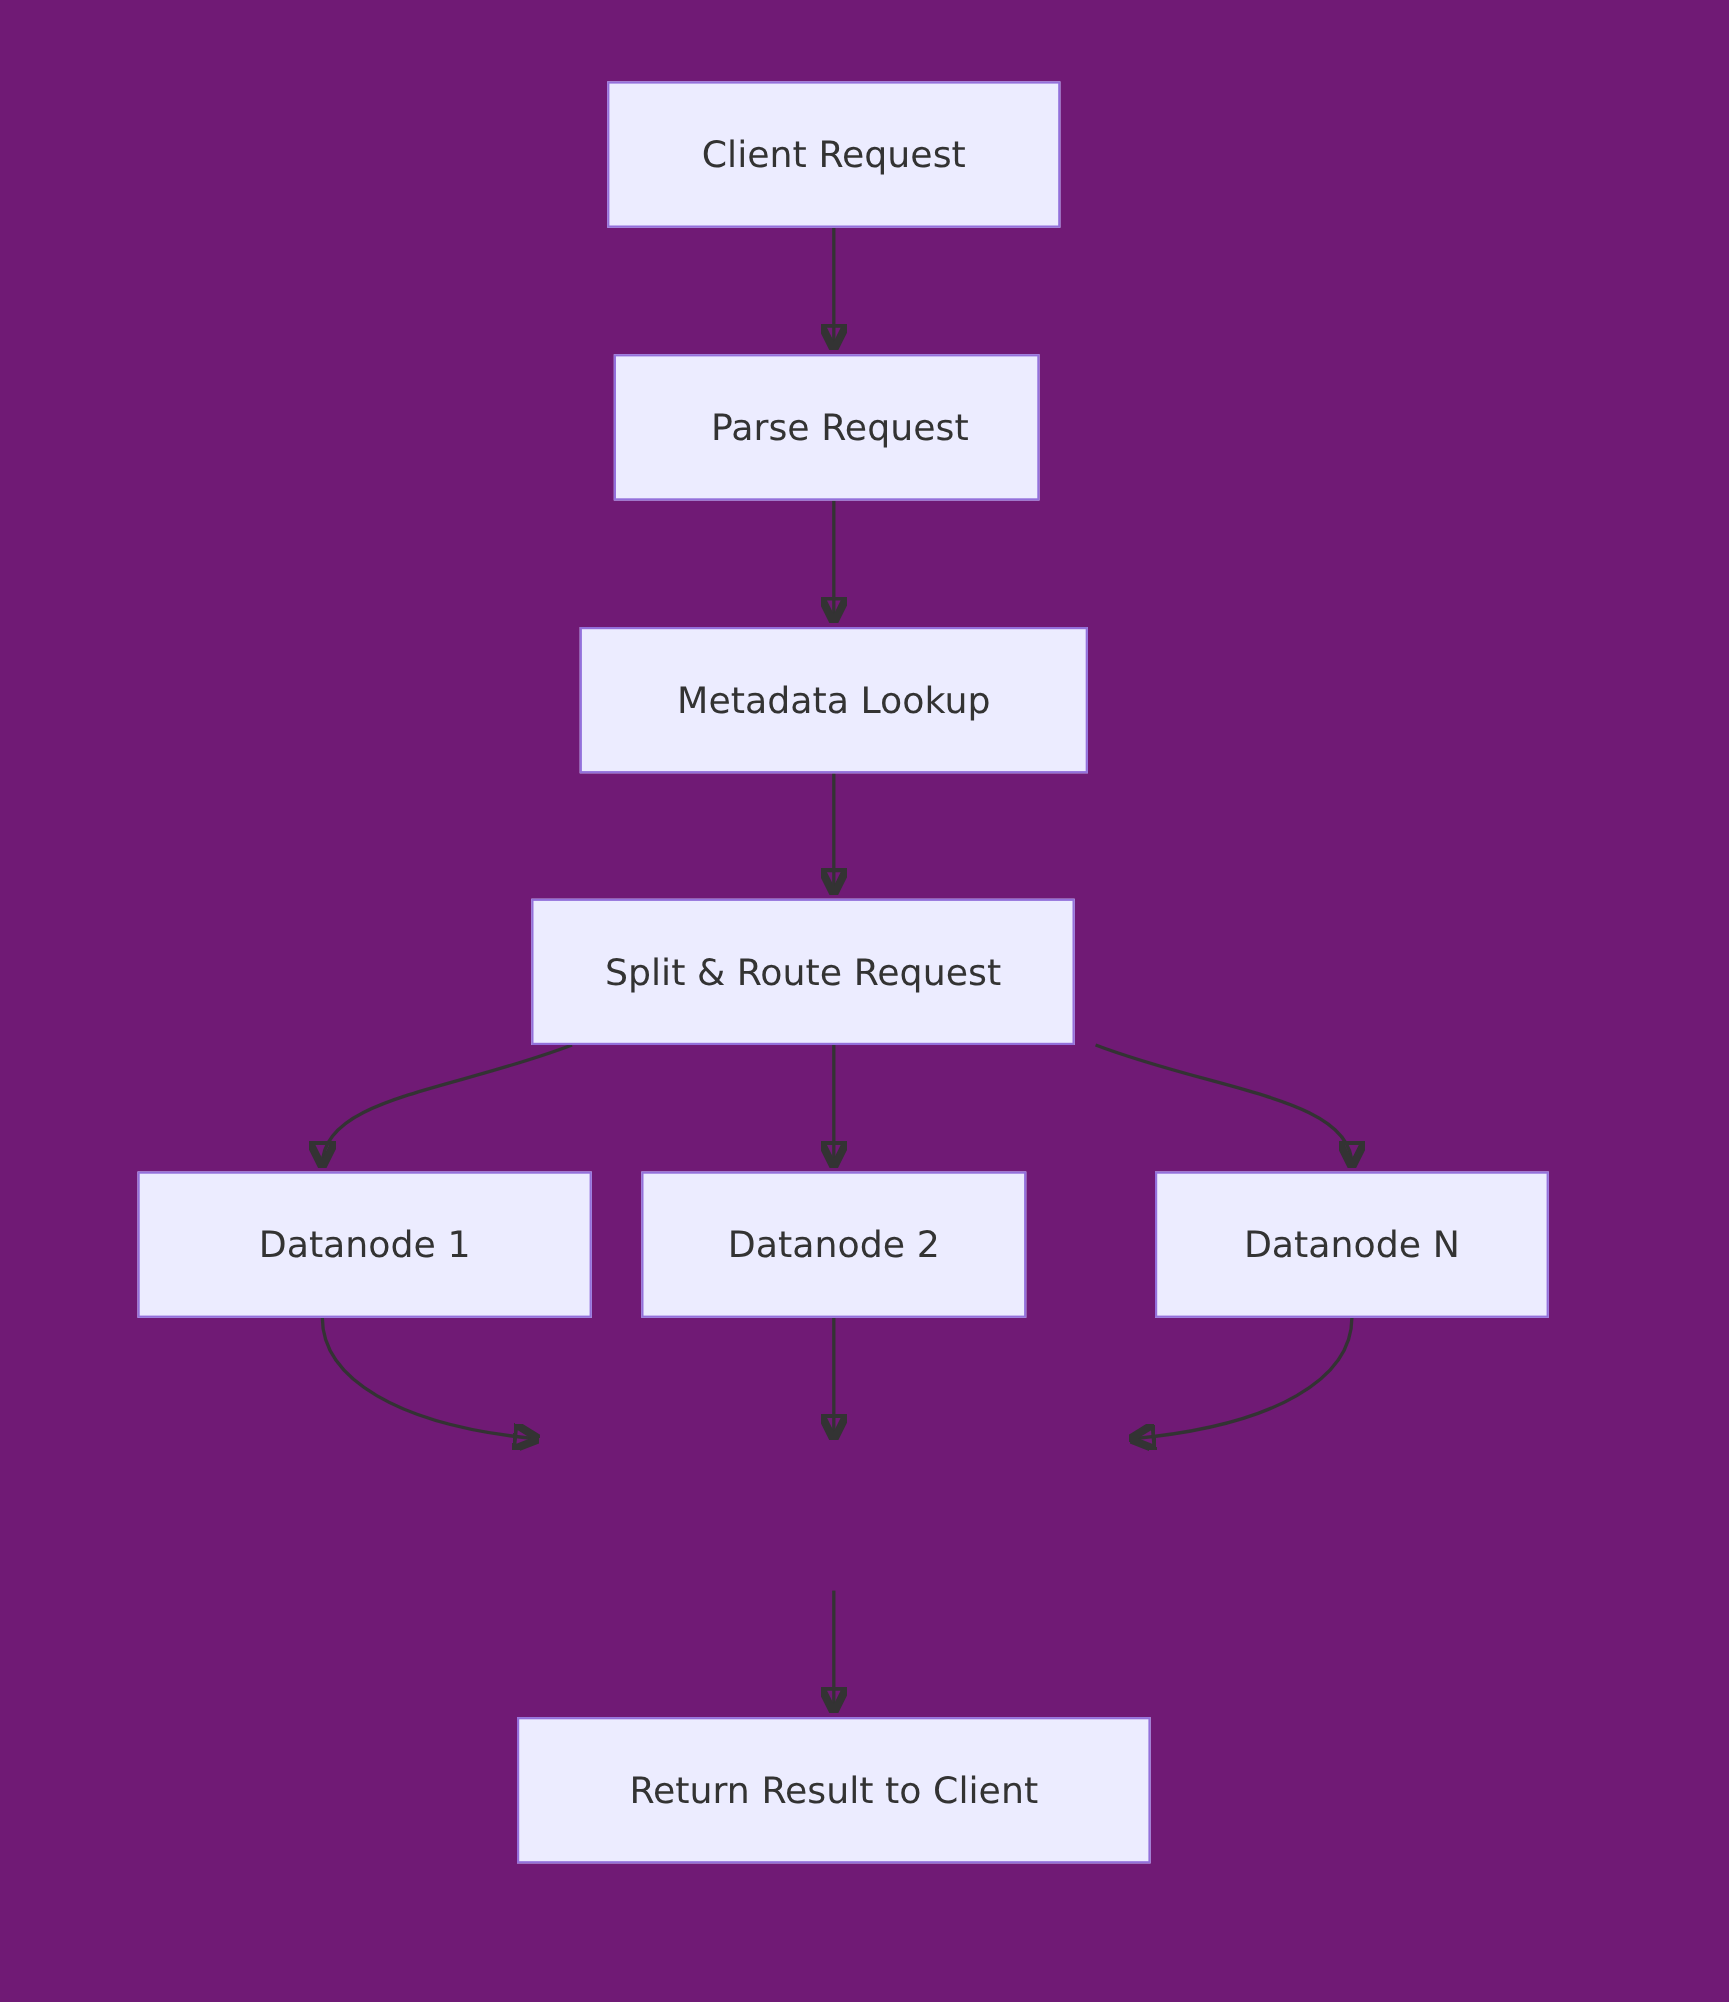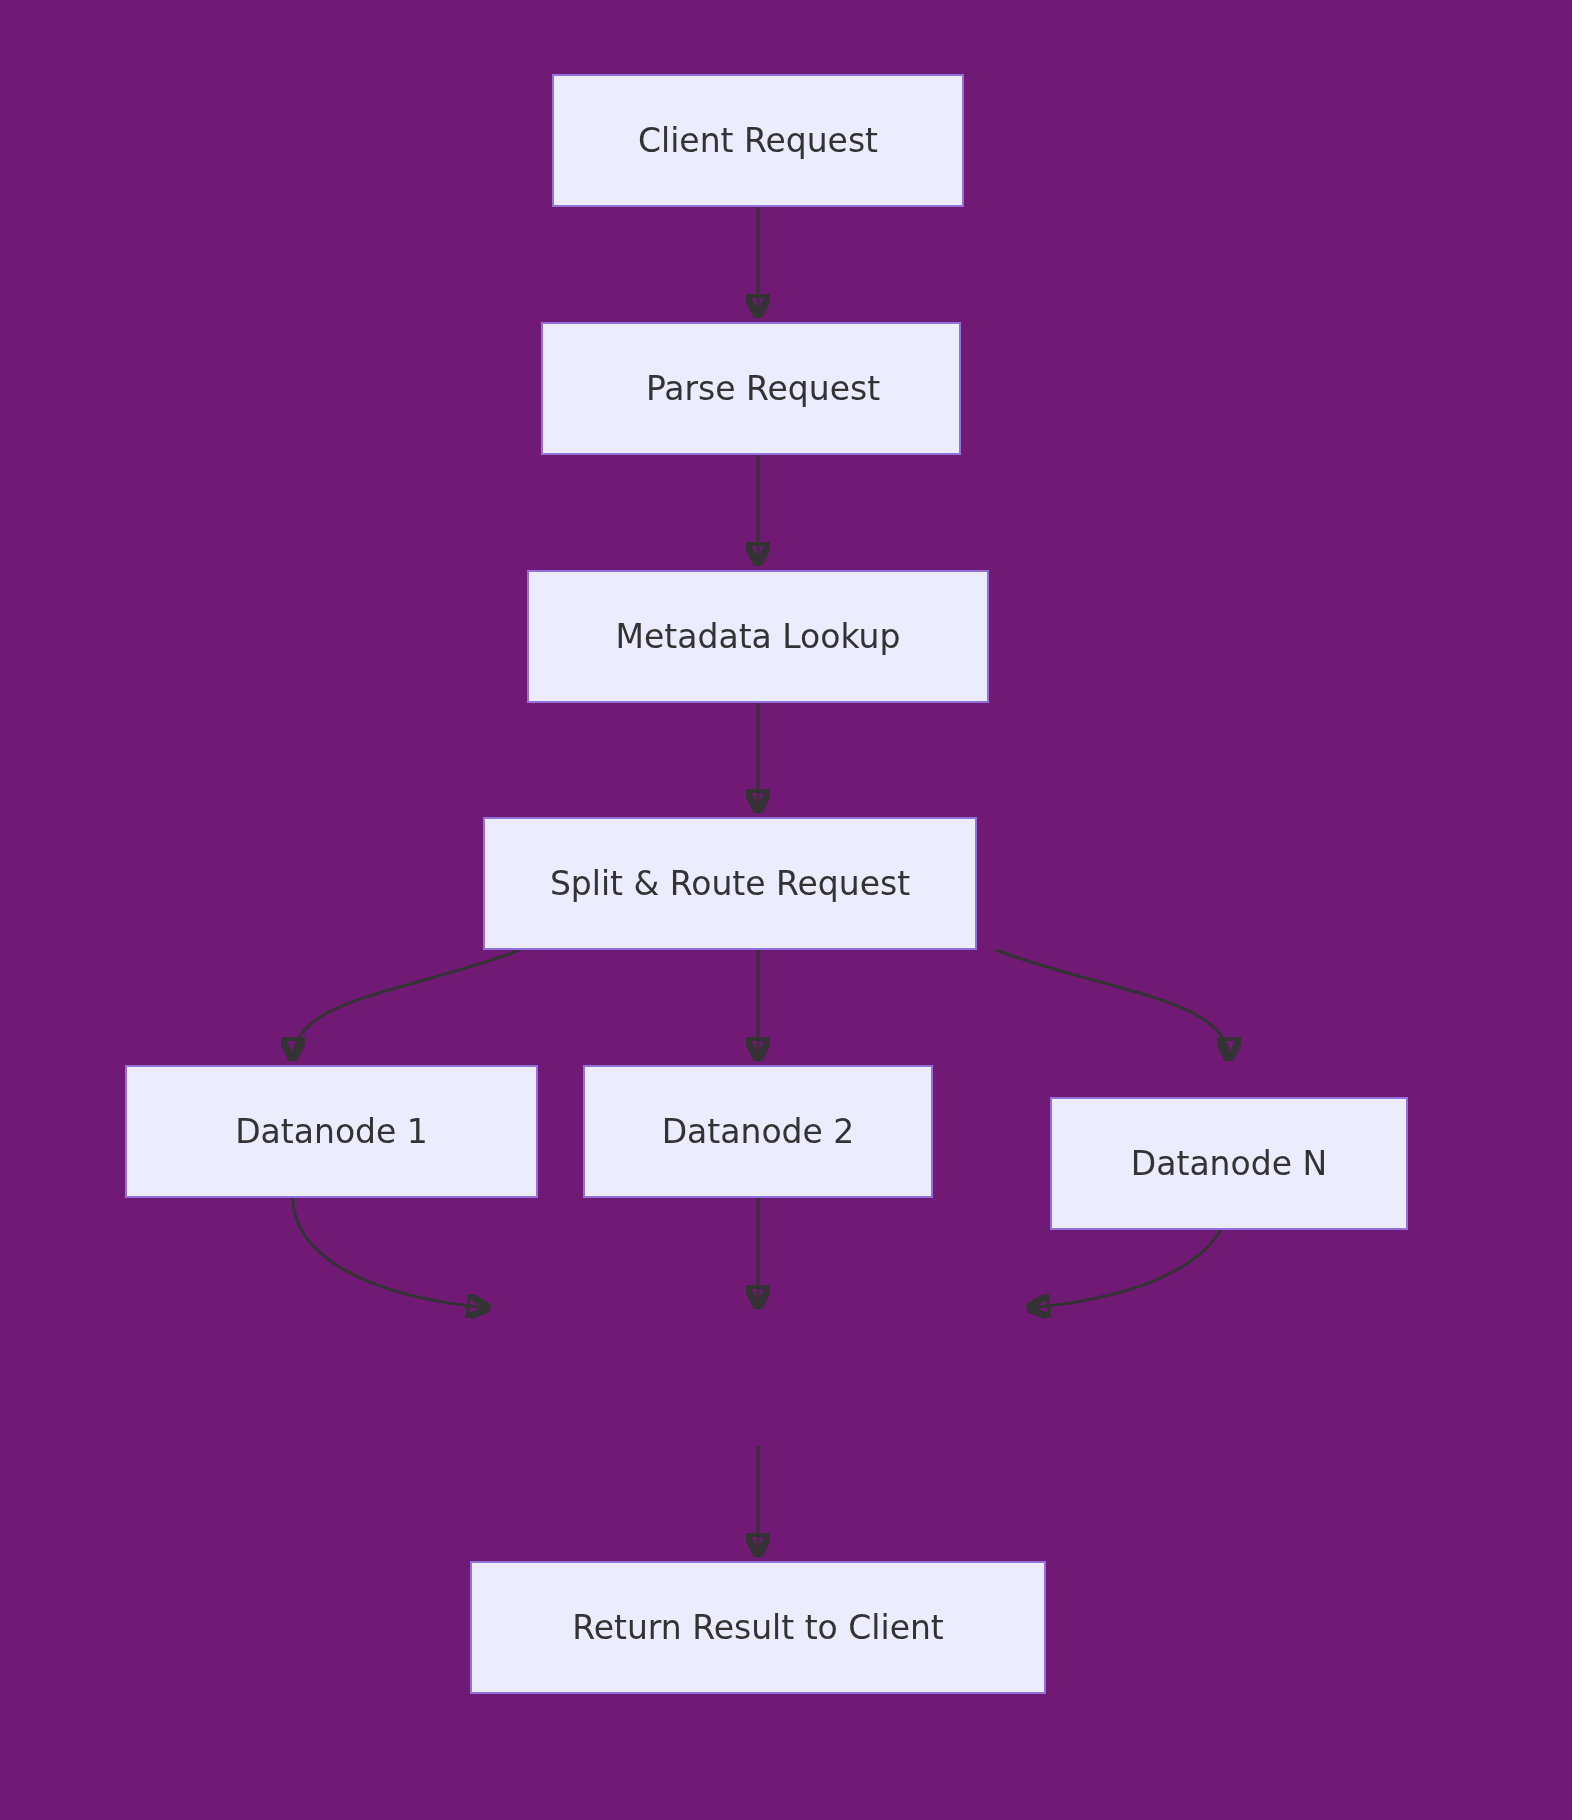--- a/index.html
+++ b/index.html
@@ -36,26 +36,26 @@
     display: flex;
     align-items: center;
     justify-content: center;
     text-align: center;
     font-size: 33px;
     line-height: 1.2;
     height: 133px;
   }
   
   .n-client   { left: 552px;  top: 74px;   width: 412px; }
-  .n-parse    { left: 541px;  top: 322px;  width: 420px; padding-left: 24px; }
+  .n-parse    { left: 558px;  top: 322px;  width: 387px; padding-left: 24px; }
   .n-metadata { left: 527px;  top: 570px;  width: 462px; }
   .n-split    { left: 483px;  top: 817px;  width: 494px; }
   .n-d1       { left: 125px;  top: 1065px; width: 413px; }
   .n-d2       { left: 583px;  top: 1065px; width: 350px; }
-  .n-dn       { left: 1050px; top: 1097px; width: 358px; }
+  .n-dn       { left: 1050px; top: 1065px; width: 358px; }
   .n-agg      { left: 494px;  top: 1313px; width: 529px; }
   .n-return   { left: 470px;  top: 1561px; width: 576px; }
 </style>
 </head>
 <body>
 
 <div class="canvas">
 
   <svg class="edge-layer" viewBox="0 0 1572 1820" xmlns="http://www.w3.org/2000/svg">
     <defs>

